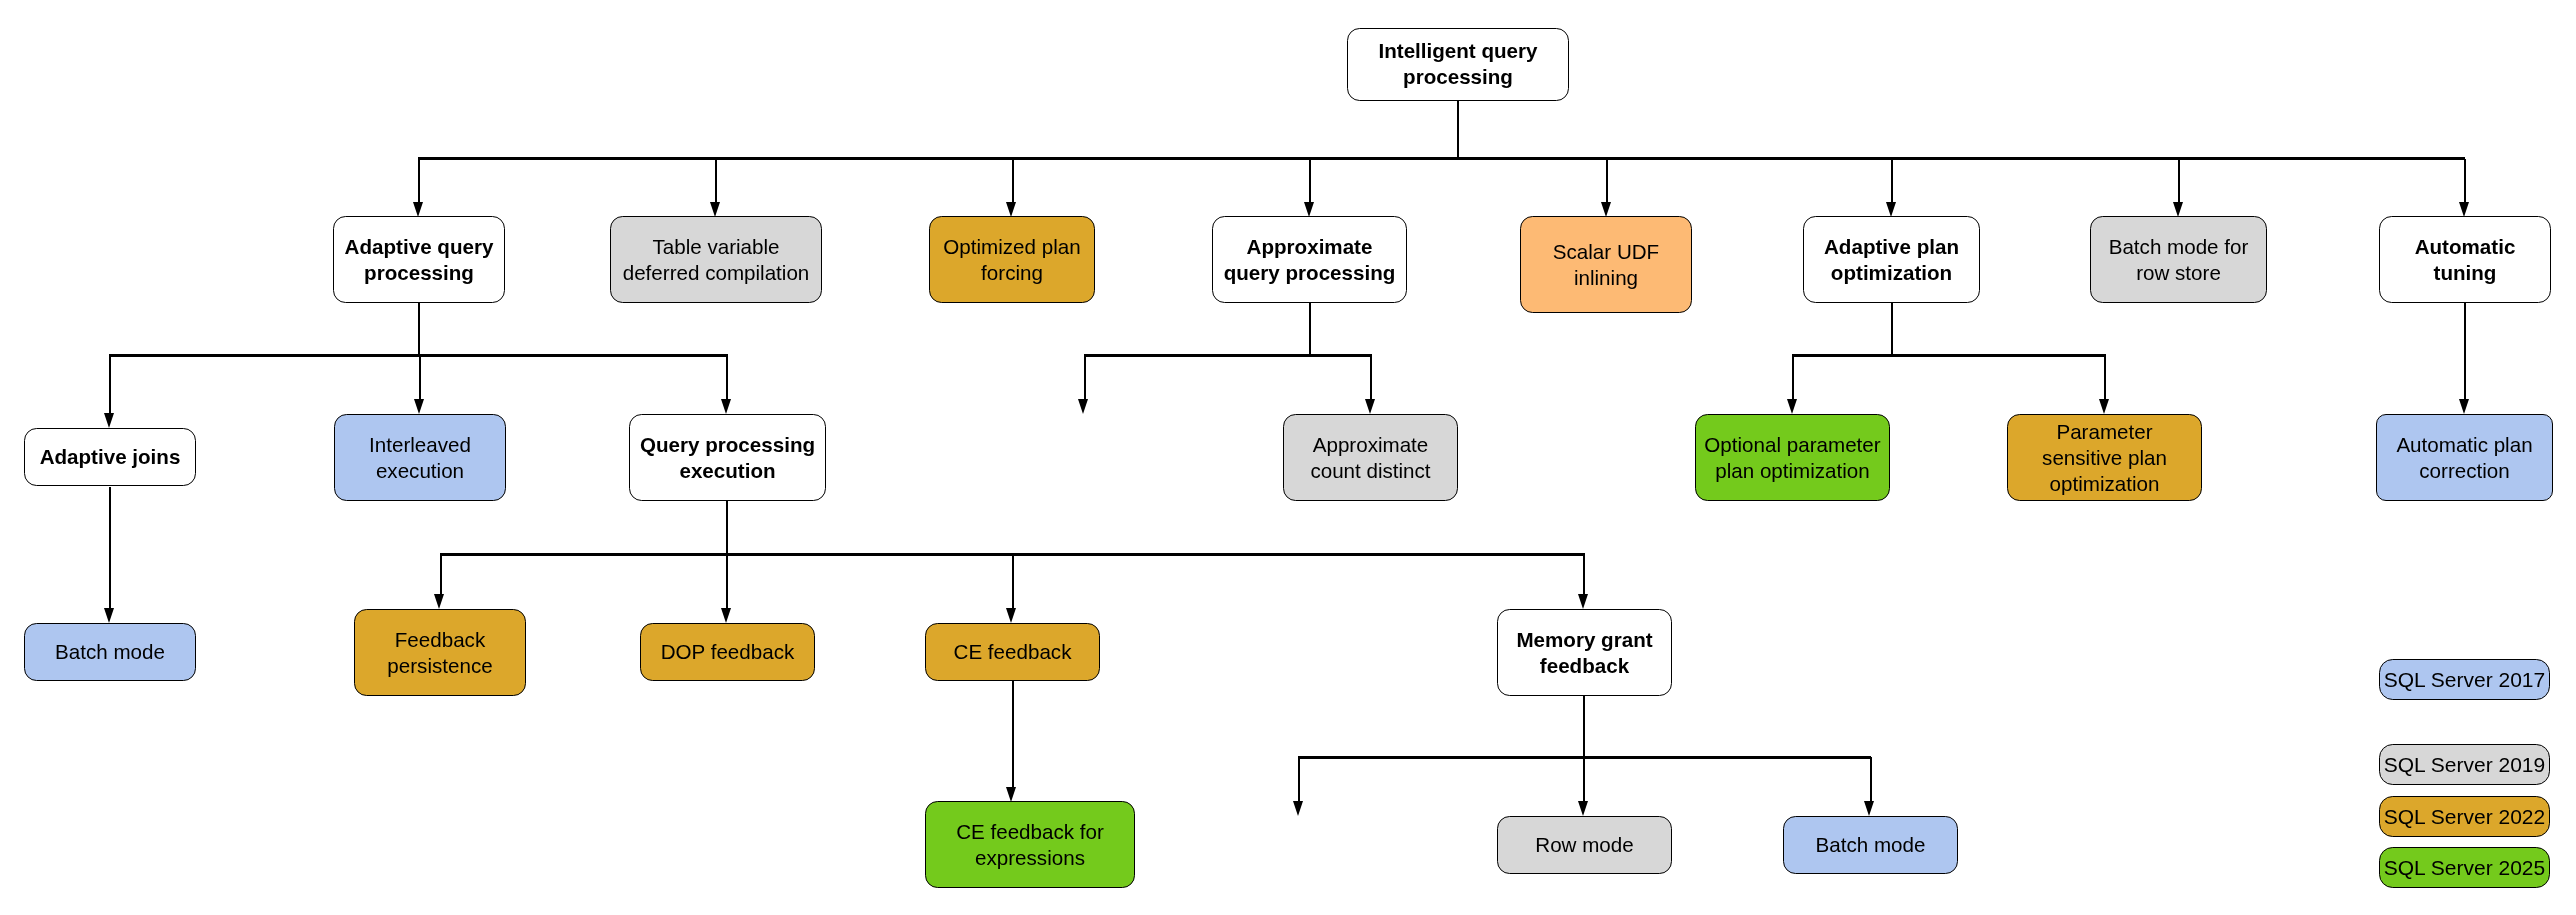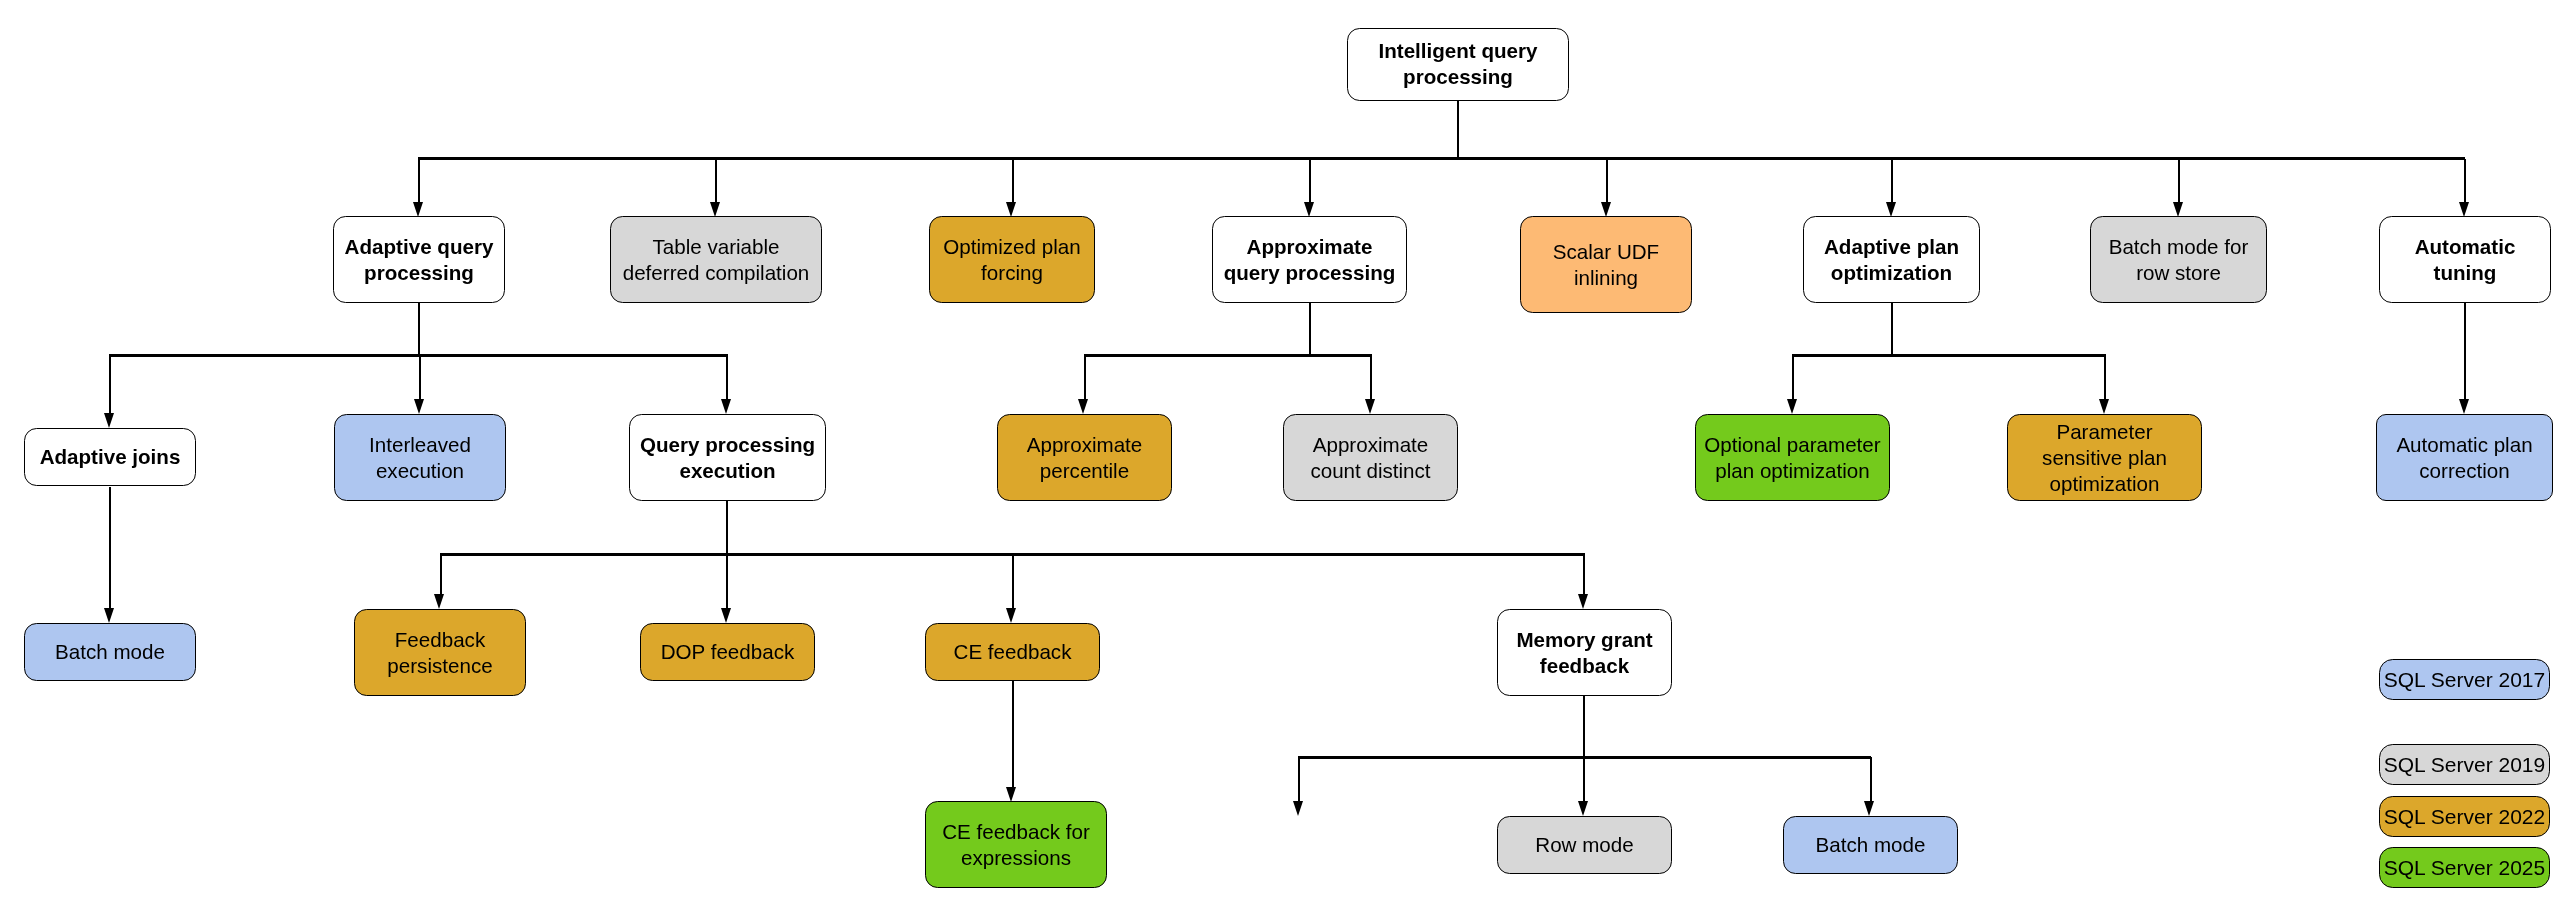--- a/index.html
+++ b/index.html
@@ -104,33 +104,32 @@
   <div class="node" style="left: 929px; top: 216px; width: 166px; height: 87px; background: rgb(220, 167, 43);">Optimized plan forcing</div>
   <div class="node bold" style="left: 1212px; top: 216px; width: 195px; height: 87px; background: rgb(255, 255, 255);">Approximate query processing</div>
   <div class="node" style="left: 1520px; top: 216px; width: 172px; height: 97px; background: #fdba74;">Scalar UDF inlining</div>
   <div class="node bold" style="left: 1803px; top: 216px; width: 177px; height: 87px; background: rgb(255, 255, 255);">Adaptive plan optimization</div>
   <div class="node" style="left: 2090px; top: 216px; width: 177px; height: 87px; background: rgb(215, 215, 215);">Batch mode for row store</div>
   <div class="node bold" style="left: 2379px; top: 216px; width: 172px; height: 87px; background: rgb(255, 255, 255);">Automatic tuning</div>
 
   <div class="node bold" style="left: 24px; top: 428px; width: 172px; height: 58px; background: rgb(255, 255, 255);">Adaptive joins</div>
   <div class="node" style="left: 334px; top: 414px; width: 172px; height: 87px; background: rgb(174, 198, 240);">Interleaved execution</div>
   <div class="node bold" style="left: 629px; top: 414px; width: 197px; height: 87px; background: rgb(255, 255, 255);">Query processing execution</div>
-  <div class="node" style="left: 997px; top: 414px; width: 175px; height: 87px; background: rgb(220, 167, 43);">Approximate percentile</div>
   <div class="node" style="left: 1695px; top: 414px; width: 195px; height: 87px; background: rgb(116, 202, 28);">Optional parameter plan optimization</div>
   <div class="node" style="left: 1283px; top: 414px; width: 175px; height: 87px; background: rgb(215, 215, 215);">Approximate count distinct</div>
   <div class="node" style="left: 2007px; top: 414px; width: 195px; height: 87px; background: rgb(220, 167, 43);">Parameter sensitive plan optimization</div>
   <div class="node" style="left: 2376px; top: 414px; width: 177px; height: 87px; background: rgb(174, 198, 240); border-radius: 10px;">Automatic plan correction</div>
 
   <div class="node" style="left: 24px; top: 623px; width: 172px; height: 58px; background: rgb(174, 198, 240);">Batch mode</div>
   <div class="node" style="left: 354px; top: 609px; width: 172px; height: 87px; background: rgb(220, 167, 43);">Feedback persistence</div>
   <div class="node" style="left: 640px; top: 623px; width: 175px; height: 58px; background: rgb(220, 167, 43);">DOP feedback</div>
   <div class="node" style="left: 925px; top: 623px; width: 175px; height: 58px; background: rgb(220, 167, 43);">CE feedback</div>
   <div class="node bold" style="left: 1497px; top: 609px; width: 175px; height: 87px; background: rgb(255, 255, 255);">Memory grant feedback</div>
 
-  <div class="node" style="left: 925px; top: 801px; width: 182px; height: 87px; background: rgb(116, 202, 28);">CE feedback for expressions</div>
+  <div class="node" style="left: 925px; top: 801px; width: 210px; height: 87px; background: rgb(116, 202, 28);">CE feedback for expressions</div>
   <div class="node" style="left: 1497px; top: 816px; width: 175px; height: 58px; background: rgb(215, 215, 215);">Row mode</div>
   <div class="node" style="left: 1783px; top: 816px; width: 175px; height: 58px; background: rgb(174, 198, 240);">Batch mode</div>
 
   <div>
     <div class="legend-item" style="left: 2379px; top: 659px; width: 171px; height: 41px; background: rgb(174, 198, 240);">SQL Server 2017</div>
     <div class="legend-item" style="left: 2379px; top: 744px; width: 171px; height: 41px; background: rgb(215, 215, 215);">SQL Server 2019</div>
     <div class="legend-item" style="left: 2379px; top: 796px; width: 171px; height: 41px; background: rgb(220, 167, 43);">SQL Server 2022</div>
     <div class="legend-item" style="left: 2379px; top: 847px; width: 171px; height: 41px; background: rgb(116, 202, 28);">SQL Server 2025</div>
   </div>
 

